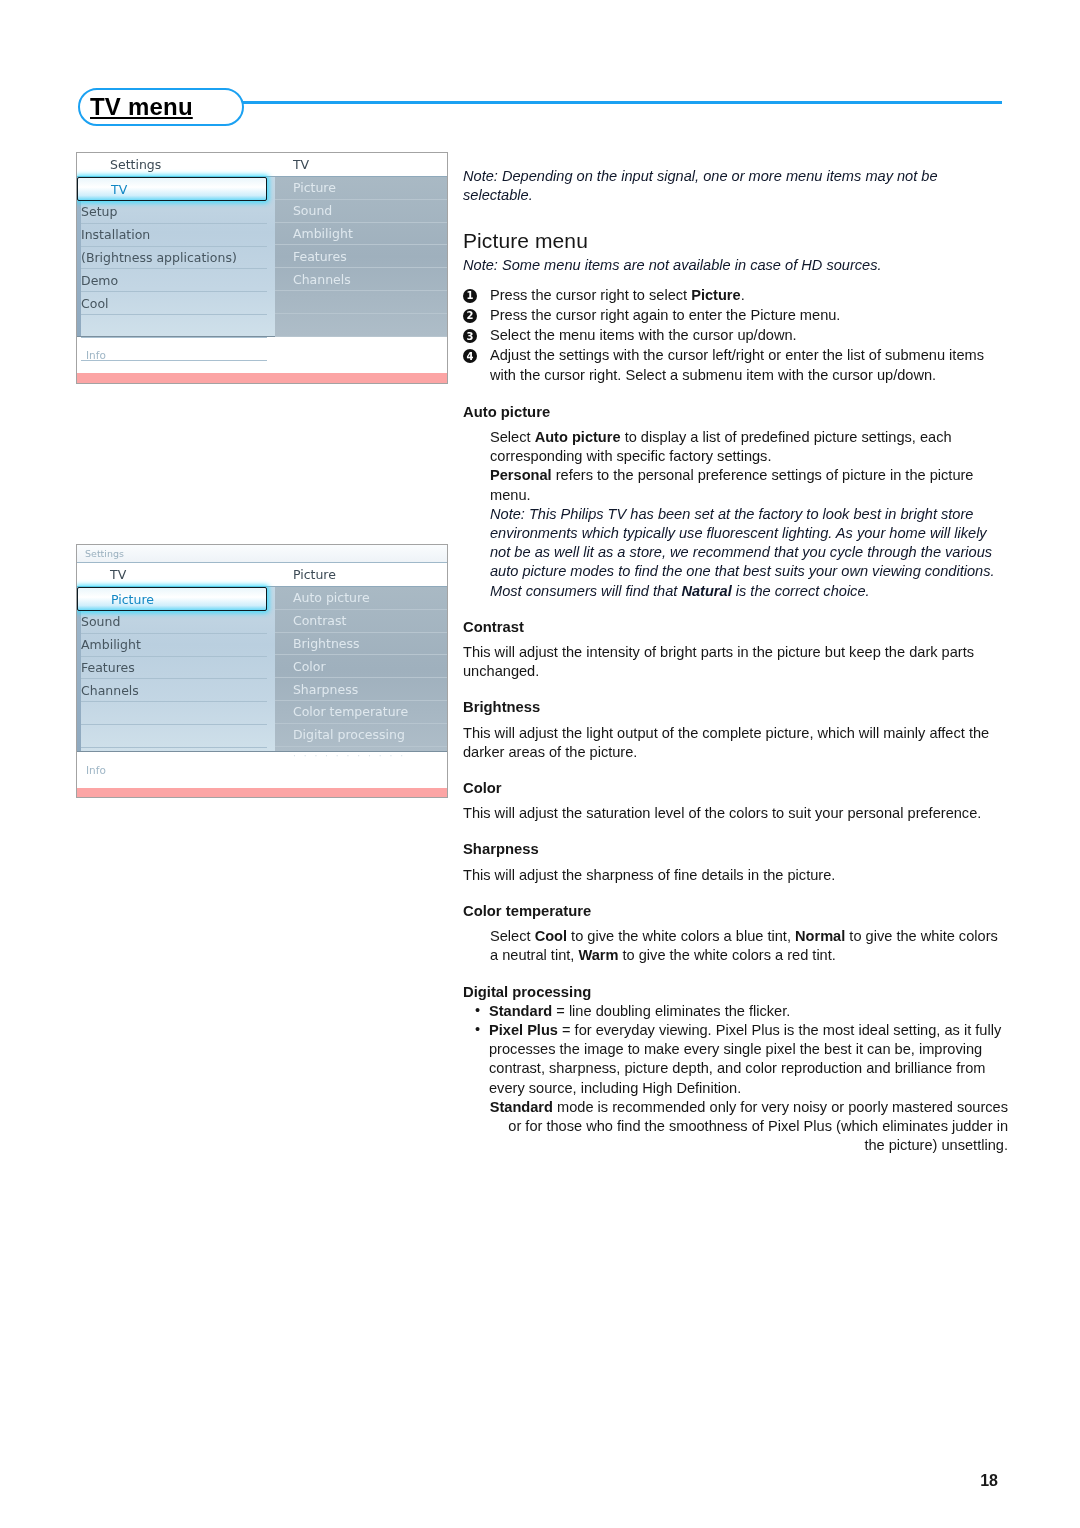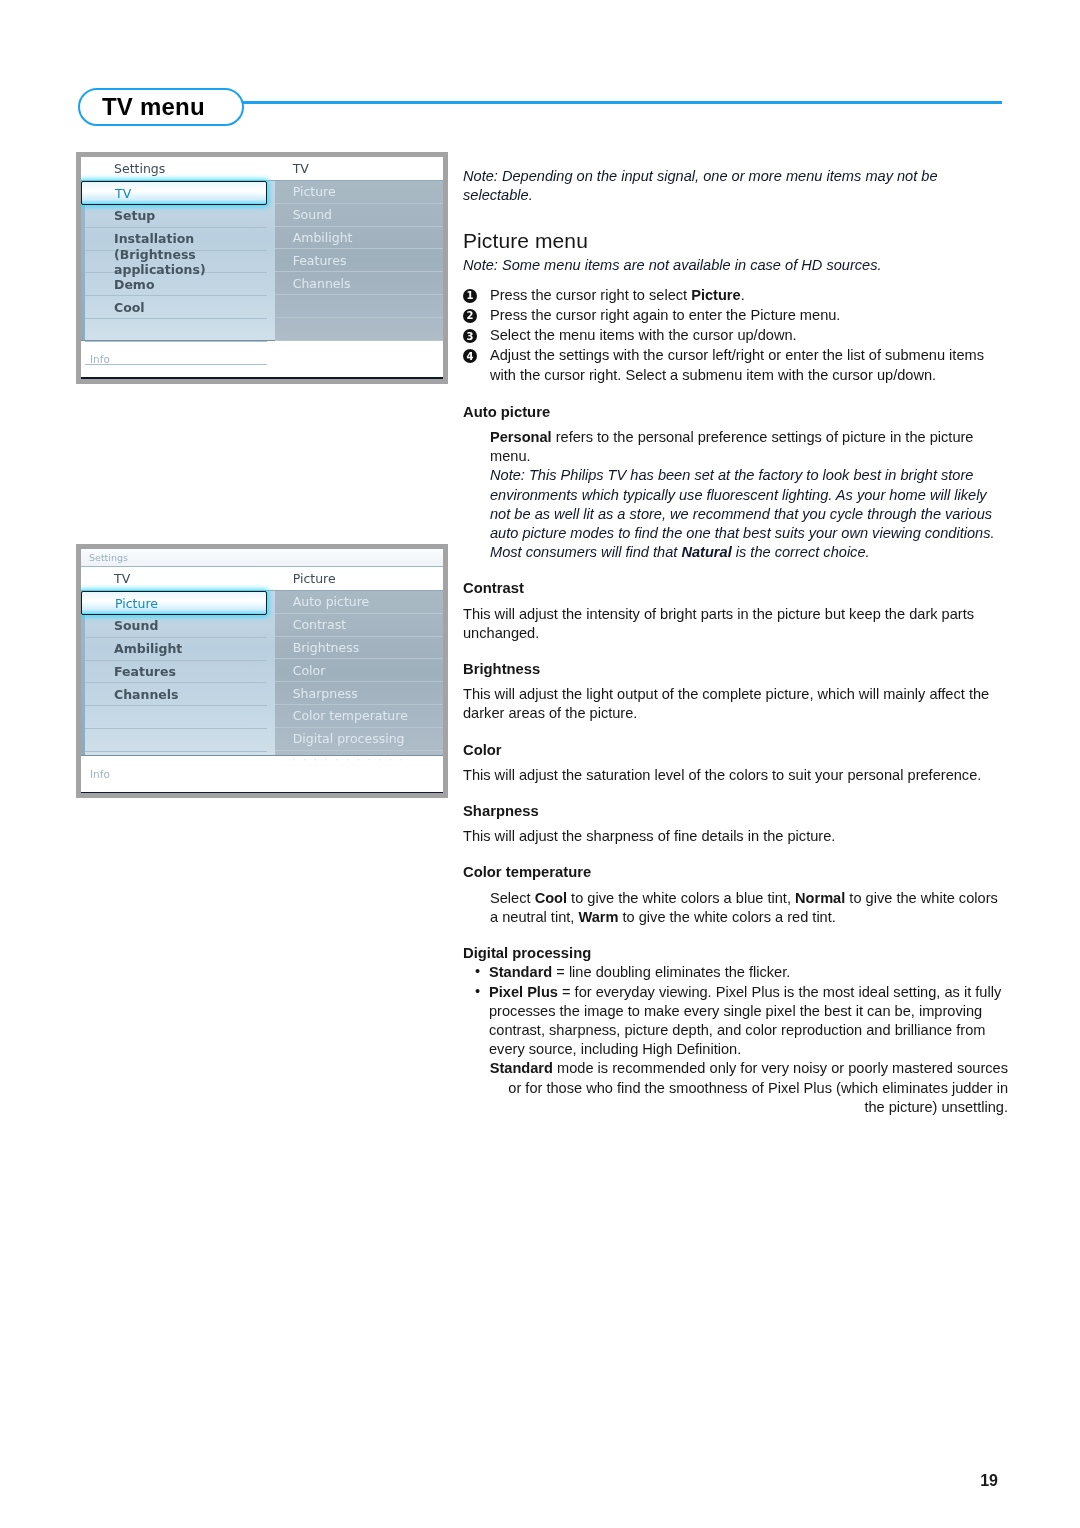--- a/index.html
+++ b/index.html
@@ -24,28 +24,28 @@
     position:absolute; left:0; top:0;
     width:166px; height:38px;
     border:2.5px solid #1ba1f2;
     border-radius:19px;
     background:#ffffff;
     box-sizing:border-box;
     display:flex; align-items:center;
   }
   .title-pill span{
     font-size:24px; font-weight:bold; letter-spacing:.2px;
-    padding-left:22px; color:#000;
+    padding-left:10px; color:#000;text-decoration:underline;
   }
 
   
   .osd{
     position:absolute;
-    border:5px solid #a3a3a3;
-    background:#0f172a;
+    border:1px solid #a3a3a3;
+    background:#fca5a5;
     box-sizing:border-box;
     font-family:"DejaVu Sans", sans-serif;
     overflow:hidden;
   }
   .osd-breadcrumb{
     height:17px;
     background:linear-gradient(to bottom,#fafcfe,#eef3f7);
     border-bottom:1px solid #9fb8c9;
     display:flex; align-items:center;
     padding-left:8px;
@@ -79,25 +79,23 @@
     flex:1;
     background:linear-gradient(to bottom,#a9b9c4 0%,#9fb0bd 50%,#aebdc8 100%);
     position:relative;
   }
   .row{
     height:22.8px;
     display:flex; align-items:center;
     box-sizing:border-box;
   }
   .osd-left .row{
-    padding-left:29px;
     font-size:12.5px; color:#46555f;
     border-bottom:1px solid #a9c0d0;
     margin-right:8px;
-    font-weight:bold;
   }
   .osd-right .row{
     padding-left:18px;
     font-size:12.5px; color:#dfe8ee;
     border-bottom:1px solid #b7c5cf;
   }
   .row.sel{
     position:relative; z-index:3;
     margin-left:-4px; margin-right:8px;
     padding-left:33px;
@@ -257,20 +255,21 @@
     </li>
     <li>
       <span class="numcirc">4</span><span>Adjust the settings with the cursor left/right or enter the list of submenu items with the cursor right. Select a submenu item with the cursor up/down.</span>
     </li>
   </ul>
 
   <div class="gap-m"></div>
   <h3 class="sub">Auto picture</h3>
   <div style="height:6px;"></div>
   <div class="indent">
+    <p><span>Select </span><b>Auto picture</b><span> to display a list of predefined picture settings, each corresponding with specific factory settings.</span></p>
     <p><b>Personal</b><span> refers to the personal preference settings of picture in the picture menu.</span></p>
     <p class="ital"><span>Note: This Philips TV has been set at the factory to look best in bright store environments which typically use fluorescent lighting. As your home will likely not be as well lit as a store, we recommend that you cycle through the various auto picture modes to find the one that best suits your own viewing conditions. Most consumers will find that </span><b>Natural</b><span> is the correct choice.</span></p>
   </div>
 
   <div class="gap-m"></div>
   <h3 class="sub">Contrast</h3>
   <div style="height:6px;"></div>
   <p class="indent">This will adjust the intensity of bright parts in the picture but keep the dark parts unchanged.</p>
 
   <div class="gap-m"></div>
@@ -298,13 +297,13 @@
   <div class="gap-m"></div>
   <h3 class="sub">Digital processing</h3>
   <ul class="bullets">
     <li><span class="bdot">•</span><b>Standard</b><span> = line doubling eliminates the flicker.</span></li>
     <li><span class="bdot">•</span><b>Pixel Plus</b><span> = for everyday viewing. Pixel Plus is the most ideal setting, as it fully processes the image to make every single pixel the best it can be, improving contrast, sharpness, picture depth, and color reproduction and brilliance from every source, including High Definition.</span></li>
   </ul>
   <p style="margin-left:26px;text-align:right;"><b>Standard</b><span> mode is recommended only for very noisy or poorly mastered sources or for those who find the smoothness of Pixel Plus (which eliminates judder in the picture) unsettling.</span></p>
 
 </div>
 
-<div class="pagenum">19</div>
+<div class="pagenum">18</div>
 
 </body></html>

